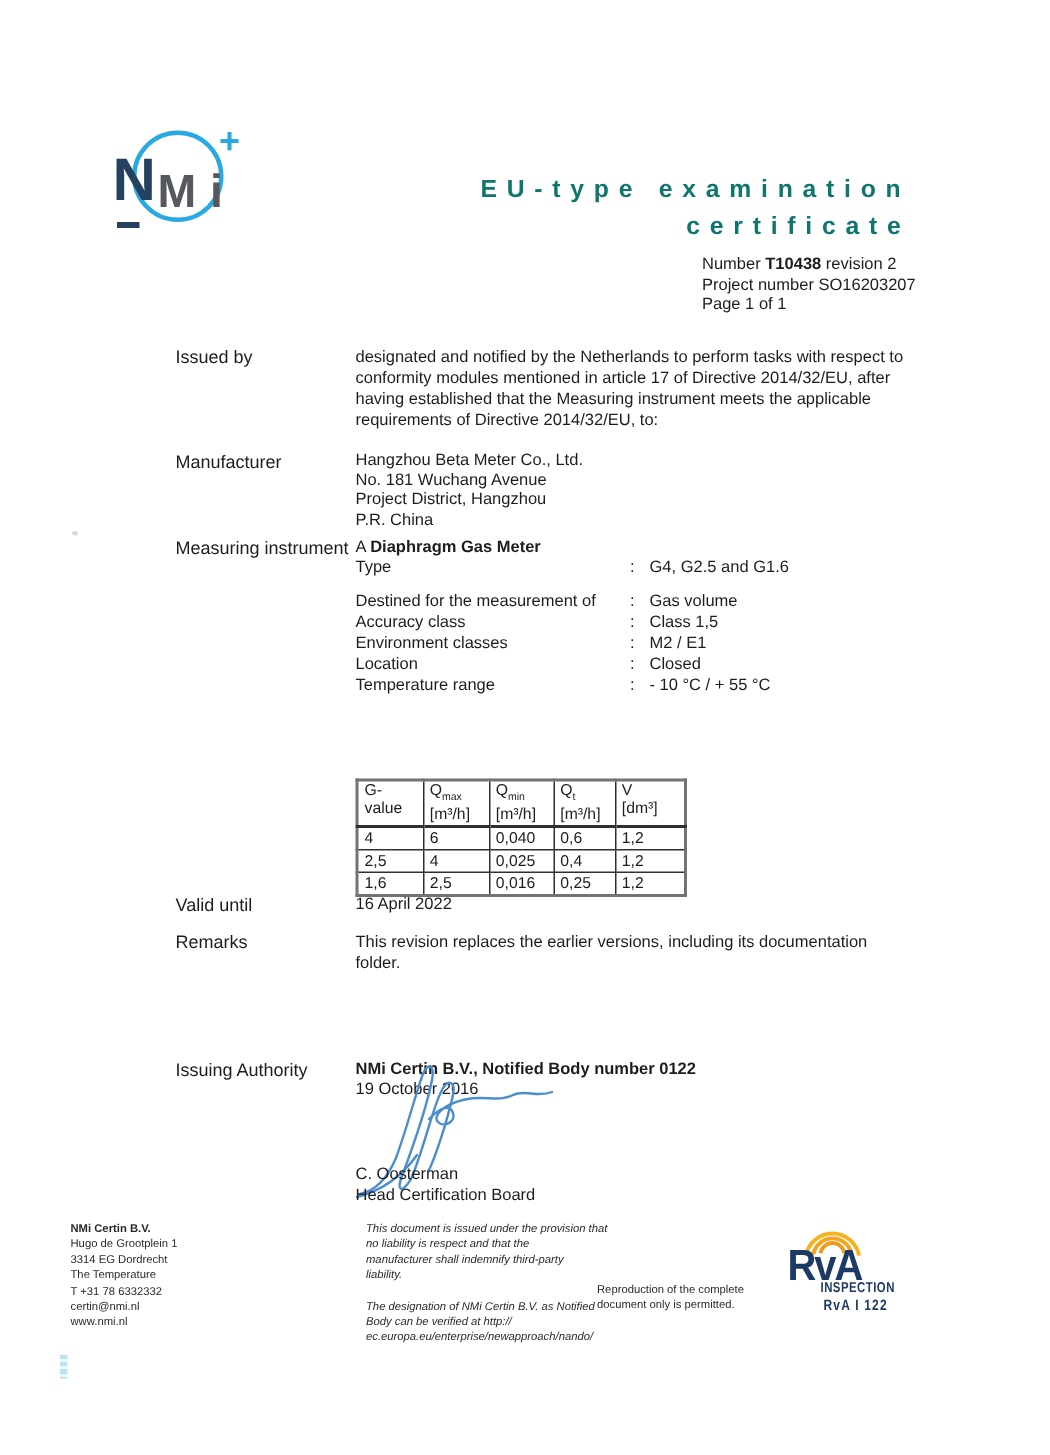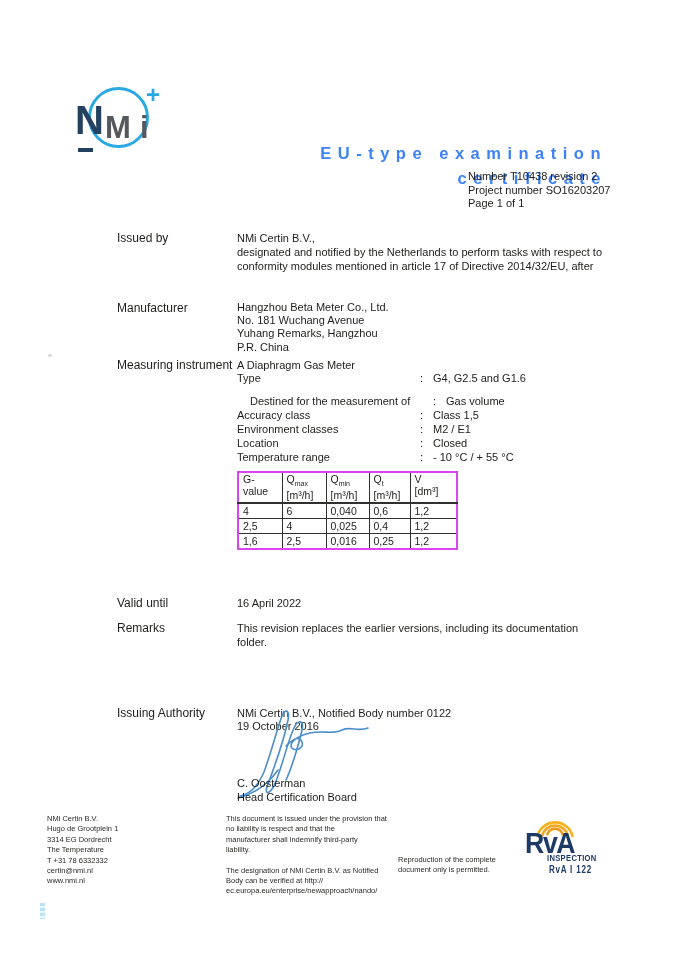--- a/index.html
+++ b/index.html
@@ -18,60 +18,60 @@
   .logo-m { position:absolute; left:29px; top:28px; font-size:31px; font-weight:800;
     color:#55585c; line-height:1; }
   .logo-i { position:absolute; left:64px; top:28px; font-size:31px; font-weight:800;
     color:#55585c; line-height:1; }
   .logo-plus { position:absolute; left:70px; top:-1px; font-size:24px; font-weight:800;
     color:#29a9e1; line-height:1; }
   .logo-underscore { position:absolute; left:2px; top:64px; width:15px; height:4px;
     background:#24415f; }
 
   
-  .title-block { right:93px; top:118px; text-align:right; color:#3b82f6;margin-top:27px; }
+  .title-block { right:93px; top:118px; text-align:right; color:#0f766e; }
   .title-line { font-size:16.5px; font-weight:bold; letter-spacing:6.5px; line-height:1; }
   .title-line2 { margin-top:8px; }
   .meta-block { left:468px; top:170px; font-size:11px; line-height:13.5px; }
-  .bold { font-weight:normal; }
+  .bold { font-weight:bold; }
 
   
   .row-label { left:117px; font-size:12px; }
   .content { left:237px; font-size:11px; line-height:14px; width:372px; }
   .content div { min-height:14px; }
   .lines13 { line-height:13.2px; }
   .lines13 div { min-height:13.2px; }
 
   
   .spec-row { display:flex; line-height:13.6px; }
-  .spec-gap { margin-top:9px;margin-left:13px; }
+  .spec-gap { margin-top:9px; }
   .spec-label { width:183px; flex:none; }
   .spec-colon { width:13px; flex:none; }
 
   
-  .cert-table { border-collapse:collapse; border:2px solid #d946ef; font-size:10.5px;
-    color:#1d1d1b; }
+  .cert-table { border-collapse:collapse; border:2px solid #737373; font-size:10.5px;
+    color:#1d1d1b;margin-top:48px; }
   .cert-table th, .cert-table td { border:1px solid #30302e; text-align:left;
     font-weight:normal; padding:1px 3px 1px 4px; }
   .cert-table thead th { border-bottom:2px solid #30302e; vertical-align:top;
     height:26px; line-height:11.5px; }
   .cert-table td { height:12px; line-height:11px; }
   .cert-table sub { font-size:7px; }
   .col-g { width:44px; } .col-qmax { width:44px; } .col-qmin { width:43px; }
   .col-qt { width:41px; } .col-v { width:47px; }
 
   
   .sig-svg { left:236px; top:708px; }
   .sig-name { left:237px; top:777px; font-size:11px; line-height:13.5px; }
 
   
   .footer { font-size:7.5px; line-height:10.4px; color:#2a2a28; }
   .footer div { min-height:10.4px; }
   .fcol1 { left:47px; top:814px; width:150px; }
-  .fcol2 { left:226px; top:814px; width:178px; }
+  .fcol2 { left:244px; top:814px; width:178px;font-style:italic; }
   .fcol2 .para2 { margin-top:10px; }
   .fcol3 { left:398px; top:855px; width:120px; }
 
   .rva { left:521px; top:814px; }
 
   .artifact { left:40px; top:903px; width:5px; height:16px;
     background:repeating-linear-gradient(180deg,#b9e2f2 0 3px,#eaf7fc 3px 5px); }
   .speck { left:48px; top:354px; width:4px; height:3px; background:#cfcfcd;
     border-radius:50%; opacity:.8; }
 </style>
@@ -95,30 +95,31 @@
   </div>
 
   <div class="abs meta-block">
     <div><span>Number </span><span class="bold">T10438</span><span> revision 2</span></div>
     <div>Project number SO16203207</div>
     <div>Page 1 of 1</div>
   </div>
 
   <div class="abs row-label" style="top:231px">Issued by</div>
   <div class="abs content" style="top:231px" id="issued-lines">
-      <div>NMi Certin B.V.,</div>
       <div>designated and notified by the Netherlands to perform tasks with respect to</div>
       <div>conformity modules mentioned in article 17 of Directive 2014/32/EU, after</div>
+      <div>having established that the Measuring instrument meets the applicable</div>
+      <div>requirements of Directive 2014/32/EU, to:</div>
     </div>
 
   <div class="abs row-label" style="top:301px">Manufacturer</div>
   <div class="abs content lines13" style="top:301px">
       <div>Hangzhou Beta Meter Co., Ltd.</div>
       <div>No. 181 Wuchang Avenue</div>
-      <div>Yuhang Remarks, Hangzhou</div>
+      <div>Project District, Hangzhou</div>
       <div>P.R. China</div>
     </div>
 
   <div class="abs row-label" style="top:358px">Measuring instrument</div>
   <div class="abs content" style="top:358px"><span>A </span><span class="bold">Diaphragm Gas Meter</span></div>
   <div class="abs content" style="top:372px" id="spec-rows">
       <div class="spec-row">
         <span class="spec-label">Type</span>
         <span class="spec-colon">:</span>
         <span class="spec-value">G4, G2.5 and G1.6</span>

